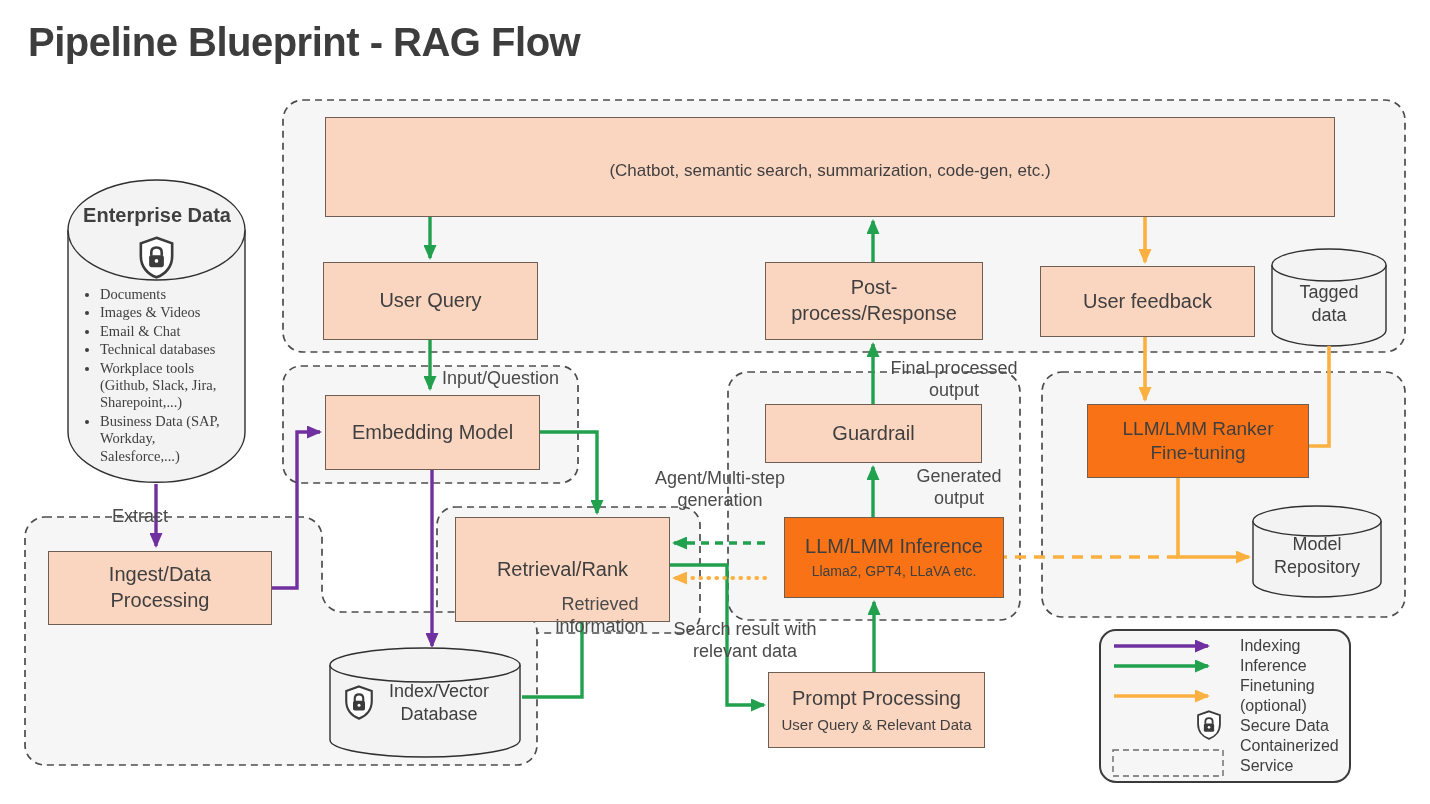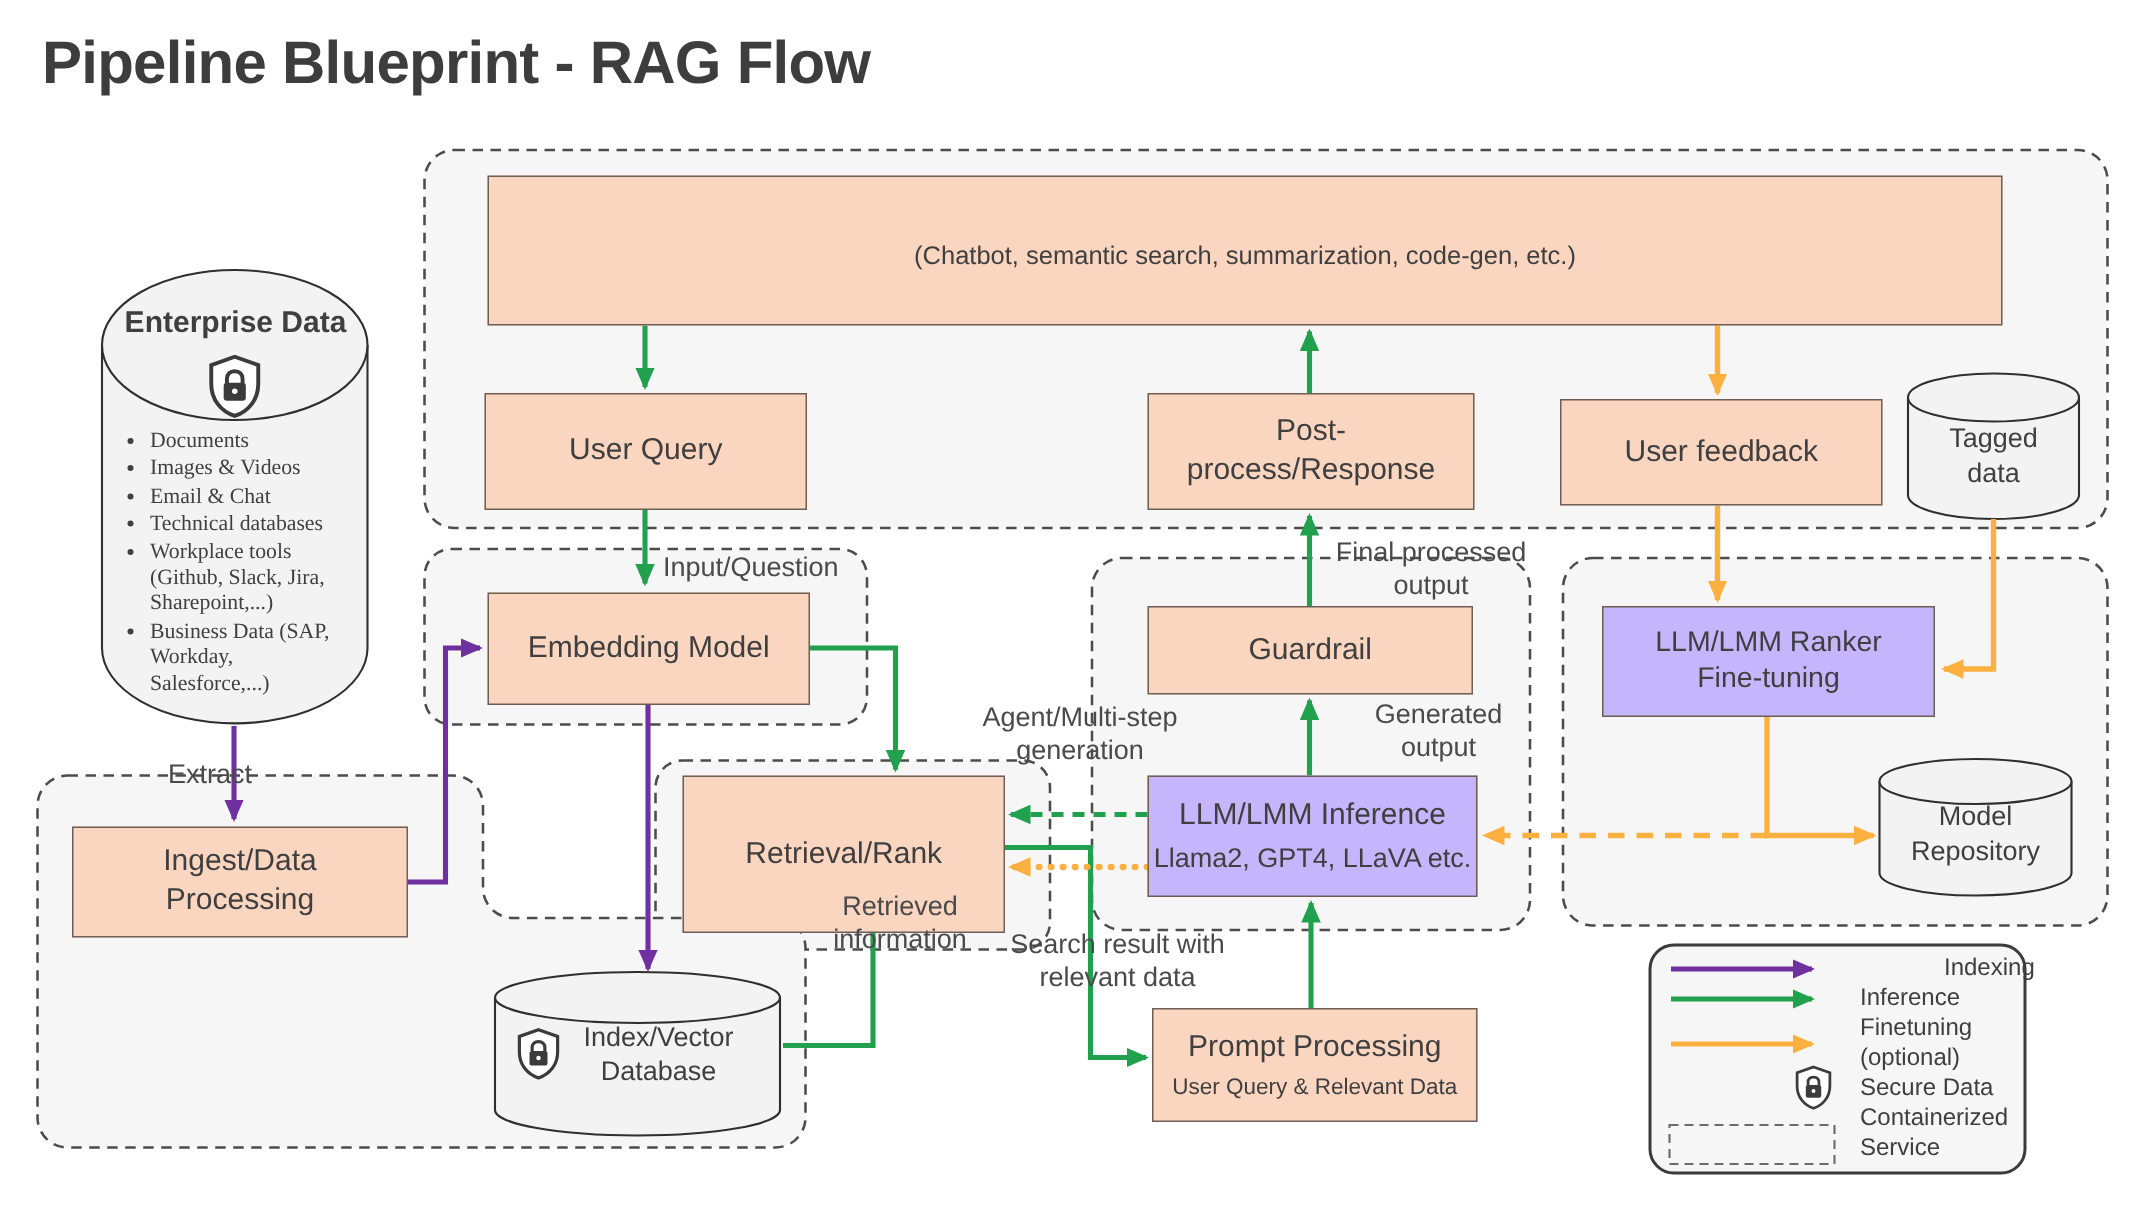--- a/index.html
+++ b/index.html
@@ -4,22 +4,22 @@
 <style>
   html,body{margin:0;padding:0;background:#fff;}
   body{width:1430px;height:804px;position:relative;overflow:hidden;
        font-family:"Liberation Sans",sans-serif;color:#3f3f3f;}
   #canvas-svg{position:absolute;left:0;top:0;z-index:1;}
   .abs{position:absolute;box-sizing:border-box;z-index:2;}
   .page-title{left:28px;top:20px;font-size:40px;font-weight:600;color:#3d3d3d;letter-spacing:-0.5px;}
   .node{display:flex;flex-direction:column;align-items:center;justify-content:center;
         background:#FAD5C0;border:1.3px solid #6e5e54;color:#3f3f3f;
         font-size:20px;line-height:1.28;text-align:center;}
-  .cream{background:#c4b5fd;}
-  .node .sub{font-size:18px;margin-top:4px;}
+  .cream{background:#f97316;margin-left:19px;}
+  .node .sub{font-size:14px;margin-top:4px;}
   .banner{left:325px;top:117px;width:1010px;height:100px;}
   .banner .t{font-size:25px;font-weight:600;white-space:nowrap;}
   .banner .s{font-size:17px;margin-top:7px;}
   .lbl{color:#4a4a4a;font-size:18px;line-height:1.22;text-align:center;z-index:2;}
   .nowrap{white-space:nowrap;}
   .cyl-label{text-align:center;font-size:18px;line-height:1.25;color:#3f3f3f;}
   .ent-title{left:68px;top:204px;width:178px;text-align:center;font-size:20px;font-weight:700;}
   .ent-list{left:84px;top:286px;width:154px;font-size:14.5px;line-height:1.2;}
   .ent-list ul{margin:0;padding:0 0 0 16px;list-style:disc outside;}
   .ent-list li{margin:0 0 1px 0;font-family:Liberation Serif, serif;}
@@ -174,19 +174,19 @@
 </div>
 
 <div class="abs lbl nowrap" style="left:442px;top:368px;">Input/Question</div>
 <div class="abs lbl nowrap" style="left:74px;top:506px;margin-left:38px;">Extract</div>
 <div class="abs lbl" style="left:880px;top:358px;width:148px;">Final processed output</div>
 <div class="abs lbl" style="left:903px;top:466px;width:112px;">Generated output</div>
 <div class="abs lbl" style="left:646px;top:468px;width:148px;">Agent/Multi-step generation</div>
 <div class="abs lbl" style="left:546px;top:594px;width:108px;text-align:center;">Retrieved information</div>
 <div class="abs lbl" style="left:666px;top:619px;width:158px;">Search result with relevant data</div>
 
-<div class="abs legend-label" style="left:1296px;top:637px;">Indexing</div>
+<div class="abs legend-label" style="left:1240px;top:637px;">Indexing</div>
 <div class="abs legend-label" style="left:1240px;top:657px;">Inference</div>
 <div class="abs legend-label" style="left:1240px;top:677px;">Finetuning</div>
 <div class="abs legend-label" style="left:1240px;top:697px;">(optional)</div>
 <div class="abs legend-label" style="left:1240px;top:717px;">Secure Data</div>
 <div class="abs legend-label" style="left:1240px;top:737px;">Containerized</div>
 <div class="abs legend-label" style="left:1240px;top:757px;">Service</div>
 
 </body></html>

